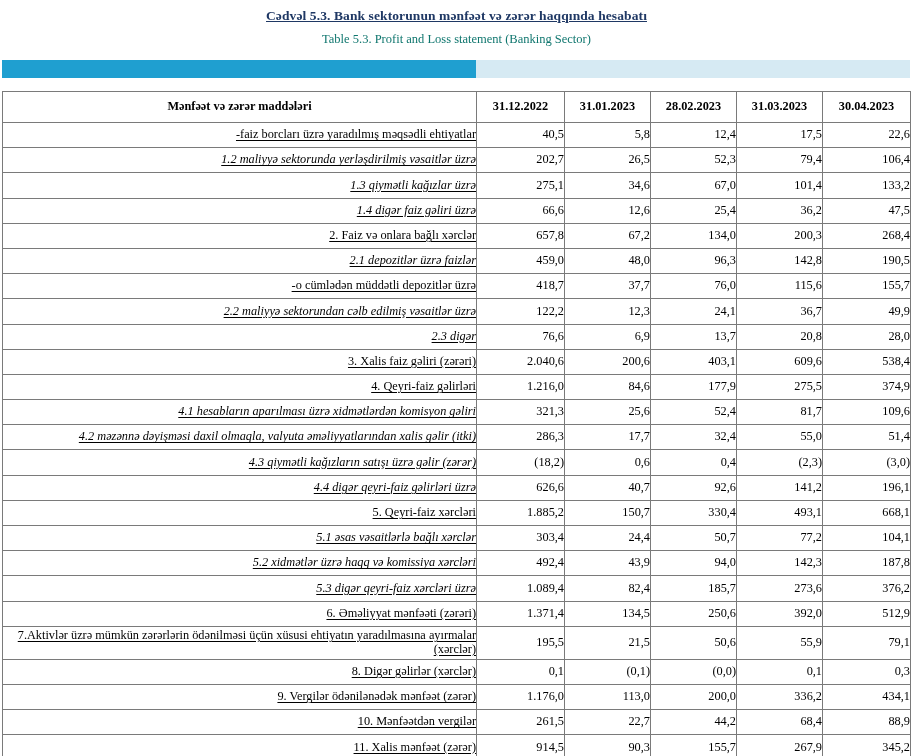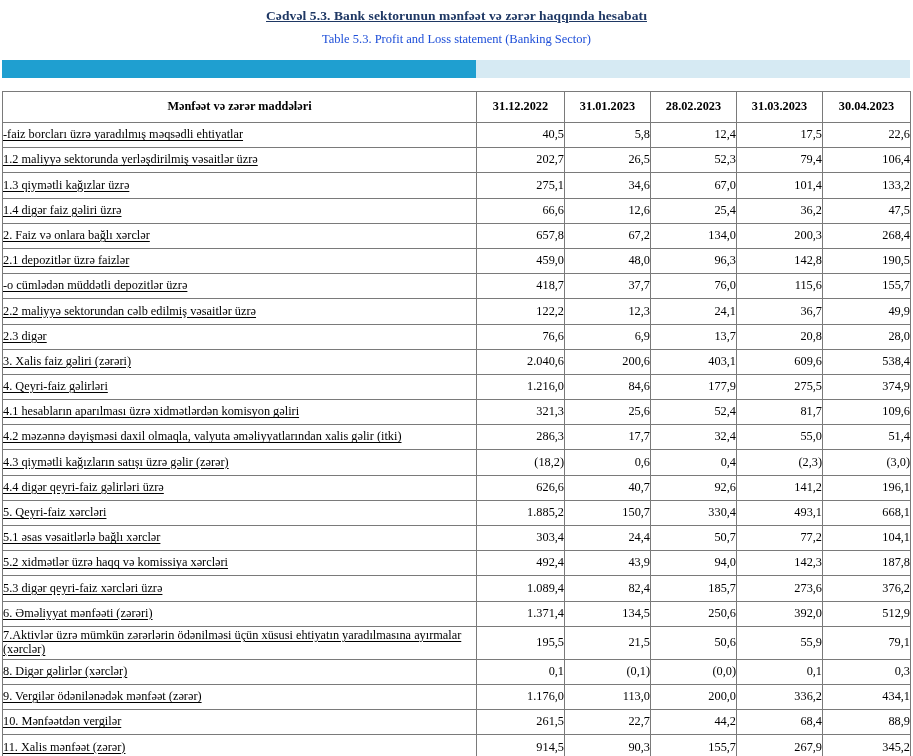--- a/index.html
+++ b/index.html
@@ -29,21 +29,21 @@
     font-size: 13.5px;
     font-weight: bold;
     color: #1f3864;
     text-decoration: underline;
     letter-spacing: 0.1px;
   }
   .title-en {
     margin-top: 8px;
     font-family: "Liberation Serif", serif;
     font-size: 12.5px;
-    color: #1d4ed8;
+    color: #0f766e;
   }
   .band-wrap {
     margin-top: 13px;
     padding-left: 2px;
     padding-right: 3px;
     display: flex;
   }
   .band-left {
     width: 474px;
     height: 18px;
@@ -77,33 +77,33 @@
   }
   th.hdr-date {
     height: 30px;
     text-align: center;
     font-weight: bold;
     font-size: 12.6px;
     padding: 0 6px;
   }
   td.lbl {
     padding: 3px 3px 3px 4px;
-    text-align: left;
+    text-align: right;
     text-decoration: underline;
     text-decoration-color: #000;
     text-underline-offset: 1.5px;
   }
   td.num {
     padding: 3px 6px 3px 3px;
     text-align: right;
     white-space: nowrap;
   }
   tr.r-tall td { height: 24.2px; }
   tr.r-two td { height: 32px; }
-  .ind1 { padding-left: 16px; }
+  .ind1 { padding-left: 16px; font-style: italic; }
   .ind2 { padding-left: 30px; }
 </style>
 </head>
 <body>
 
 <div class="page">
 
   <div class="title-block">
     <div class="title-az">Cədvəl 5.3. Bank sektorunun mənfəət və zərər haqqında hesabatı</div>
     <div class="title-en">Table 5.3. Profit and Loss statement (Banking Sector)</div>

